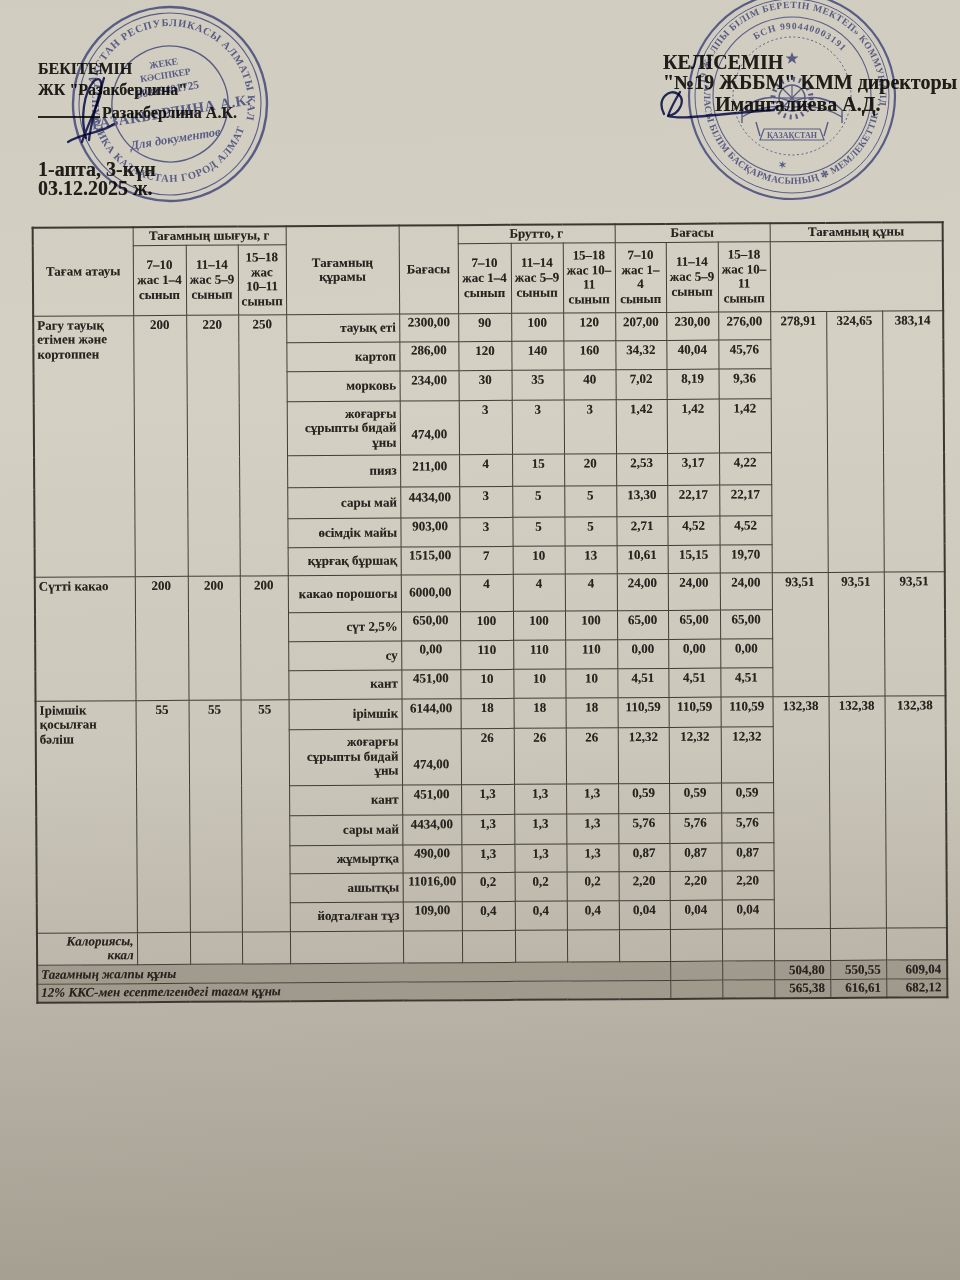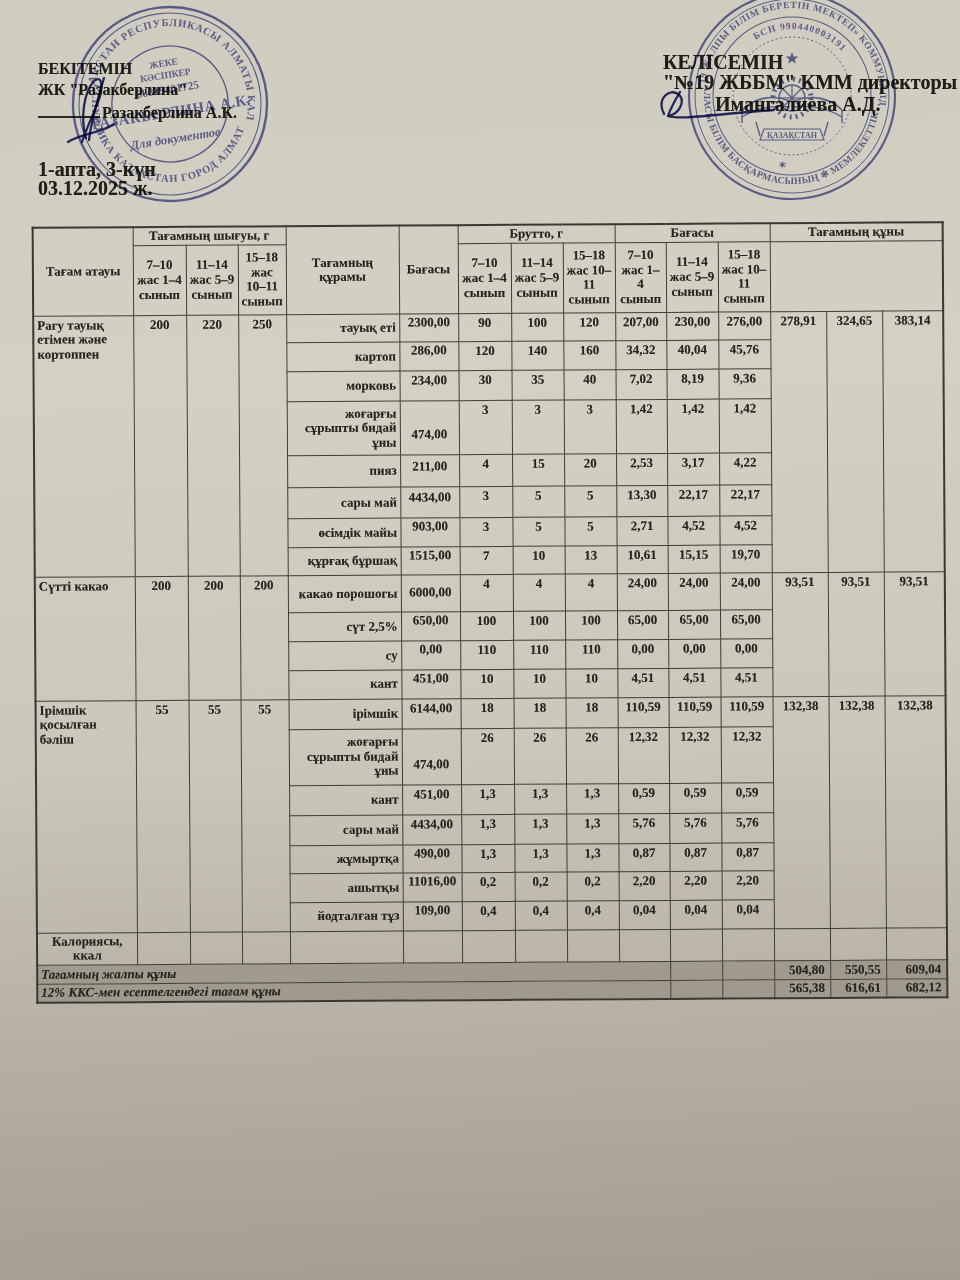--- a/index.html
+++ b/index.html
@@ -31,21 +31,21 @@
     text-shadow:0 0 .5px rgba(44,42,36,.4);
   }
   table{border:2.2px solid #3a3830;}
   th{text-align:center;vertical-align:middle;}
   .dish-cell{text-align:left;vertical-align:top;padding-top:2px;}
   .out-cell{text-align:center;vertical-align:top;padding-top:2px;}
   .ing-name{text-align:right;vertical-align:middle;}
   .ing-price{text-align:center;vertical-align:bottom;padding-bottom:12px;}
   .num{text-align:center;vertical-align:top;padding-top:2px;}
   .cost-cell{text-align:center;vertical-align:top;padding-top:2px;}
-  .cal-cell{text-align:center;vertical-align:top;}
+  .cal-cell{text-align:right;vertical-align:top;font-style:italic;}
   .total-label{font-style:italic;text-align:left;}
   .total-val{text-align:right;padding-right:5px;}
   tr.shaded td{background:rgba(124,120,105,.42);}
 </style>
 </head>
 <body>
 
 <div class="abs ptext approve">
   <div>БЕКІТЕМІН</div>
   <div>ЖК "Разакберлина"</div>

